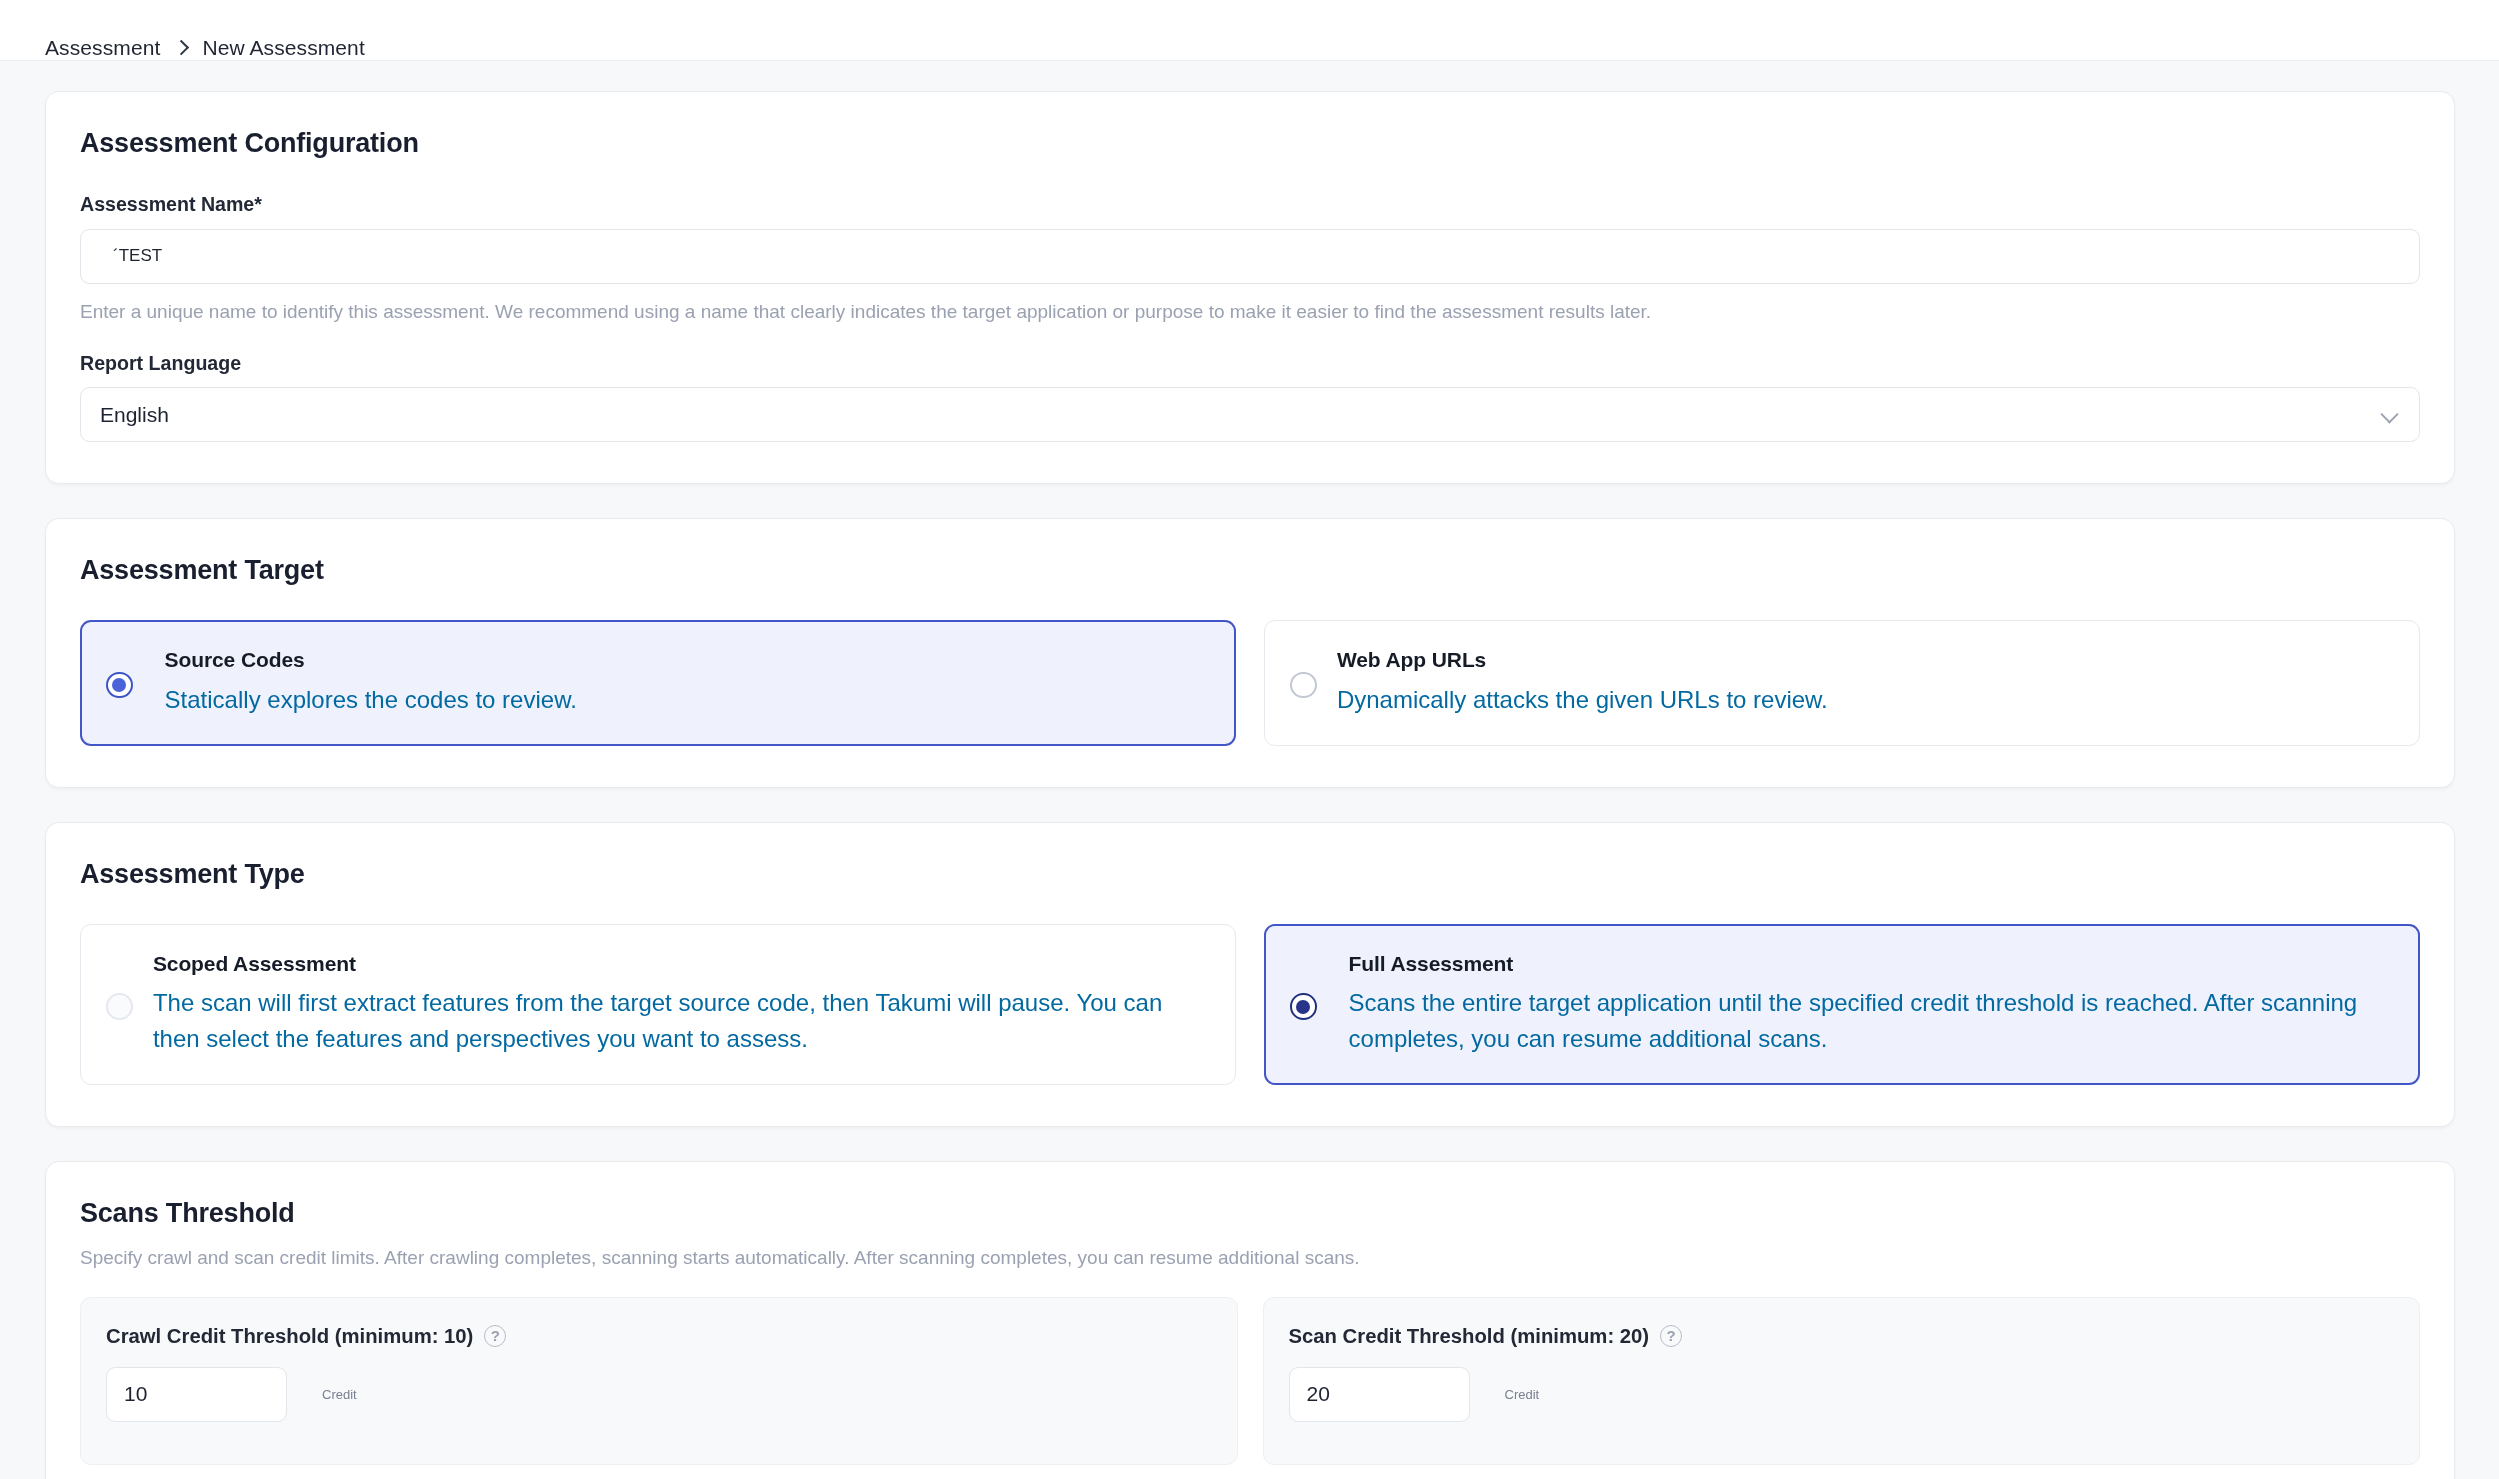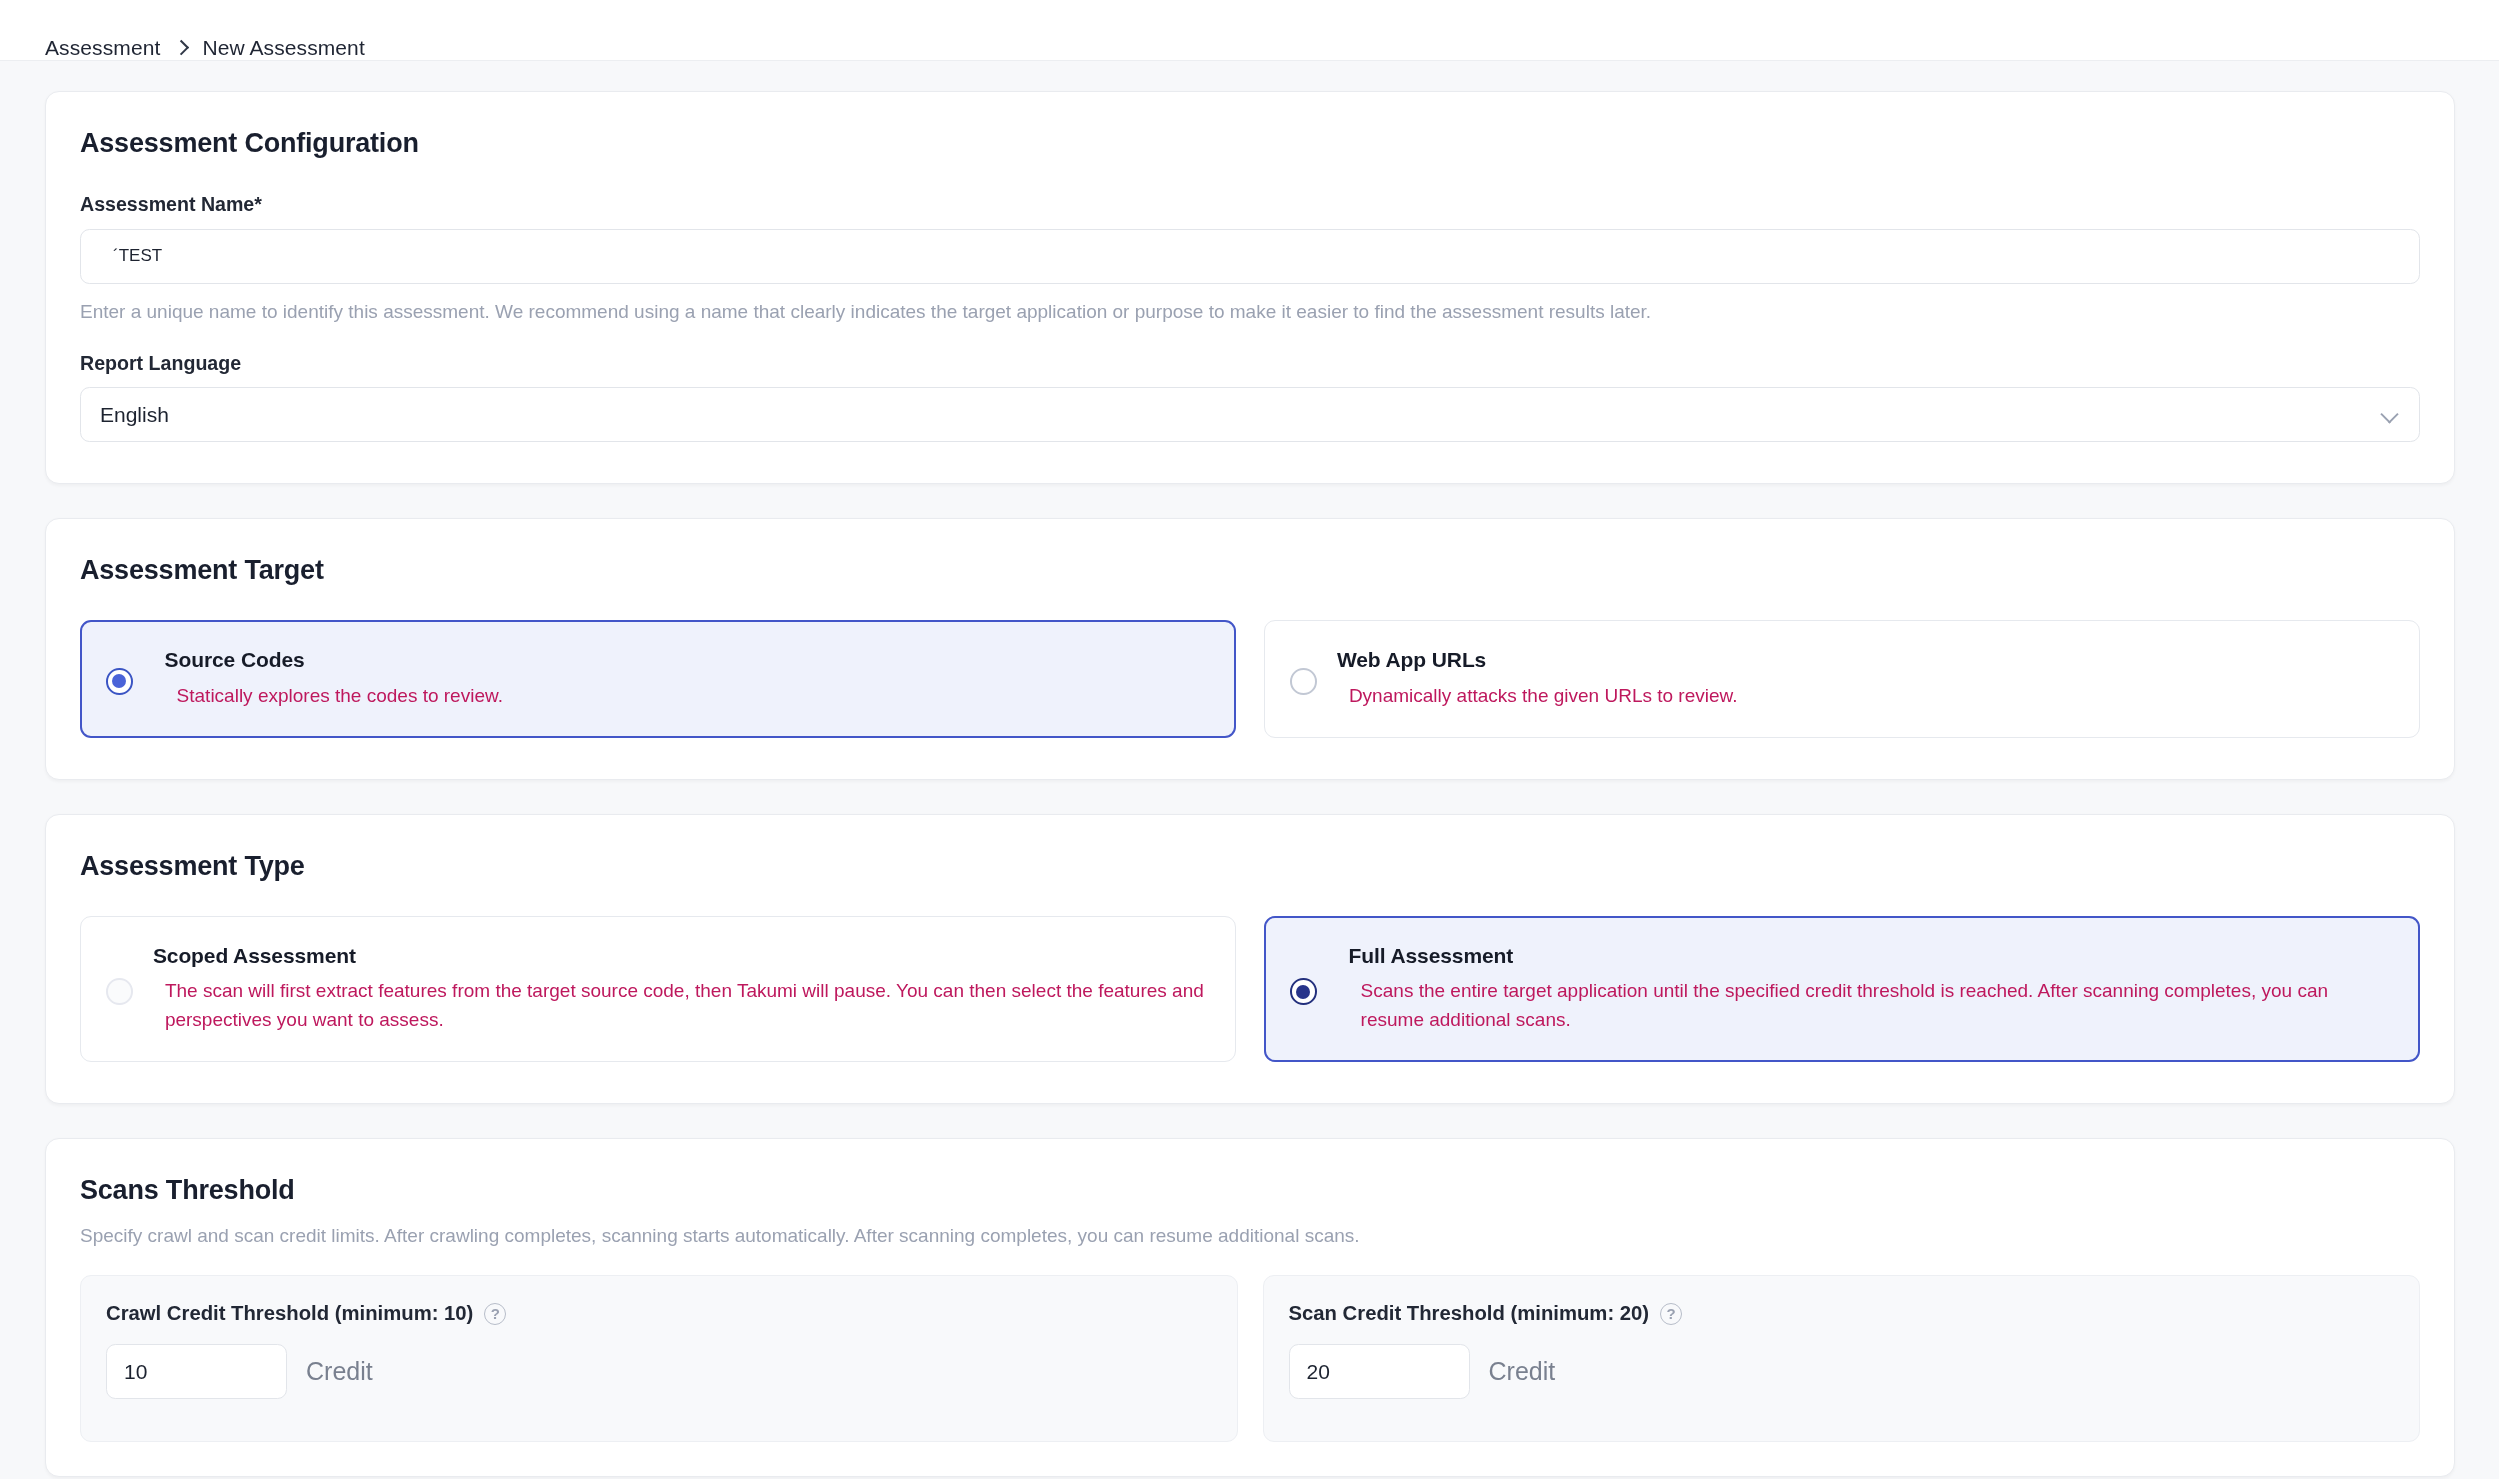--- a/index.html
+++ b/index.html
@@ -180,24 +180,23 @@
 
   .opt-body { flex: 1 1 auto; }
   .opt-title {
     font-size: 21px;
     font-weight: 700;
     color: #161b28;
     margin-bottom: 9.4px;
     letter-spacing: -0.1px;
   }
   .opt-desc {
-    font-size: 19px;
-    color: #be185d;
+    font-size: 24px;
+    color: #0369a1;
     line-height: 1.5;
-    margin-left: 12px;
   }
 
   
   .credit-intro {
     font-size: 19px;
     color: #9aa1b1;
     margin-top: -15.6px;
     margin-bottom: 28px;
   }
   .credit-grid {
@@ -245,22 +244,23 @@
     border: 1.6px solid #e2e5ea;
     border-radius: 9.4px;
     background: #ffffff;
     font-family: "Liberation Sans", sans-serif;
     font-size: 21px;
     color: #1d2330;
     padding: 0 17px;
     outline: none;
   }
   .credit-unit {
-    font-size: 25px;
+    font-size: 13px;
     color: #79808f;
+    margin-left: 16px;
   }
 </style>
 </head>
 <body>
 
 <div class="topbar">
   <div class="crumbs">
     <span class="crumb link">Assessment</span>
     <span class="crumb-sep"></span>
     <span class="crumb">New Assessment</span>

